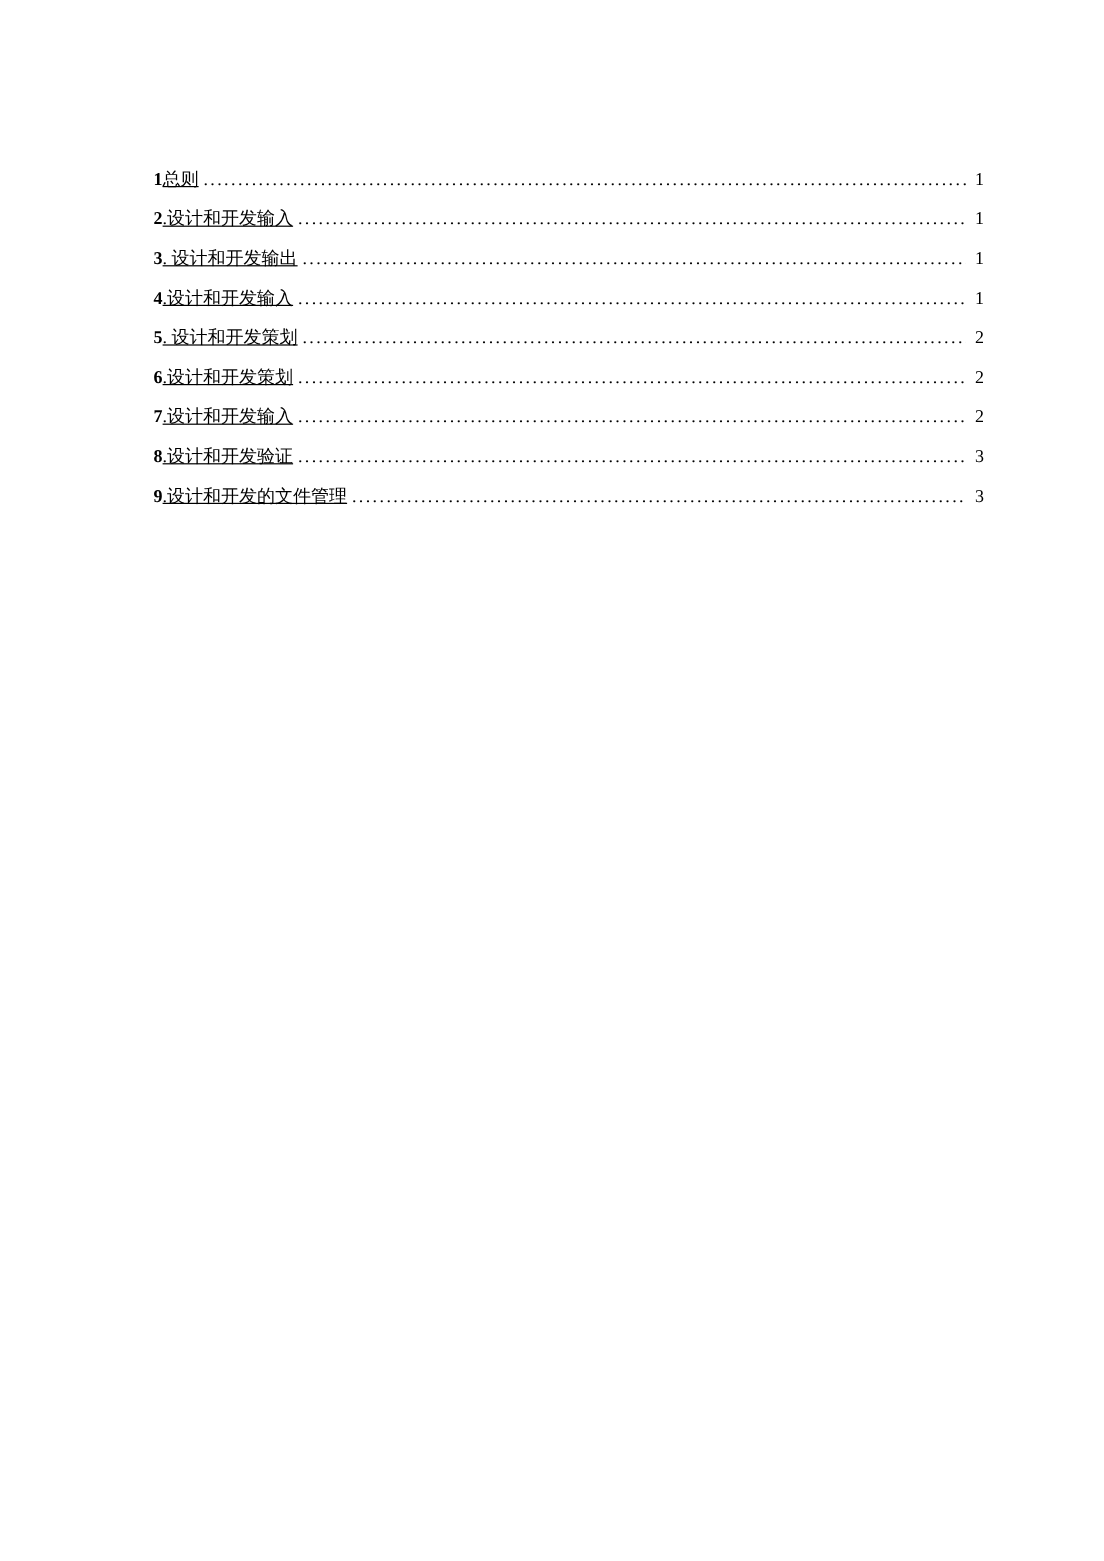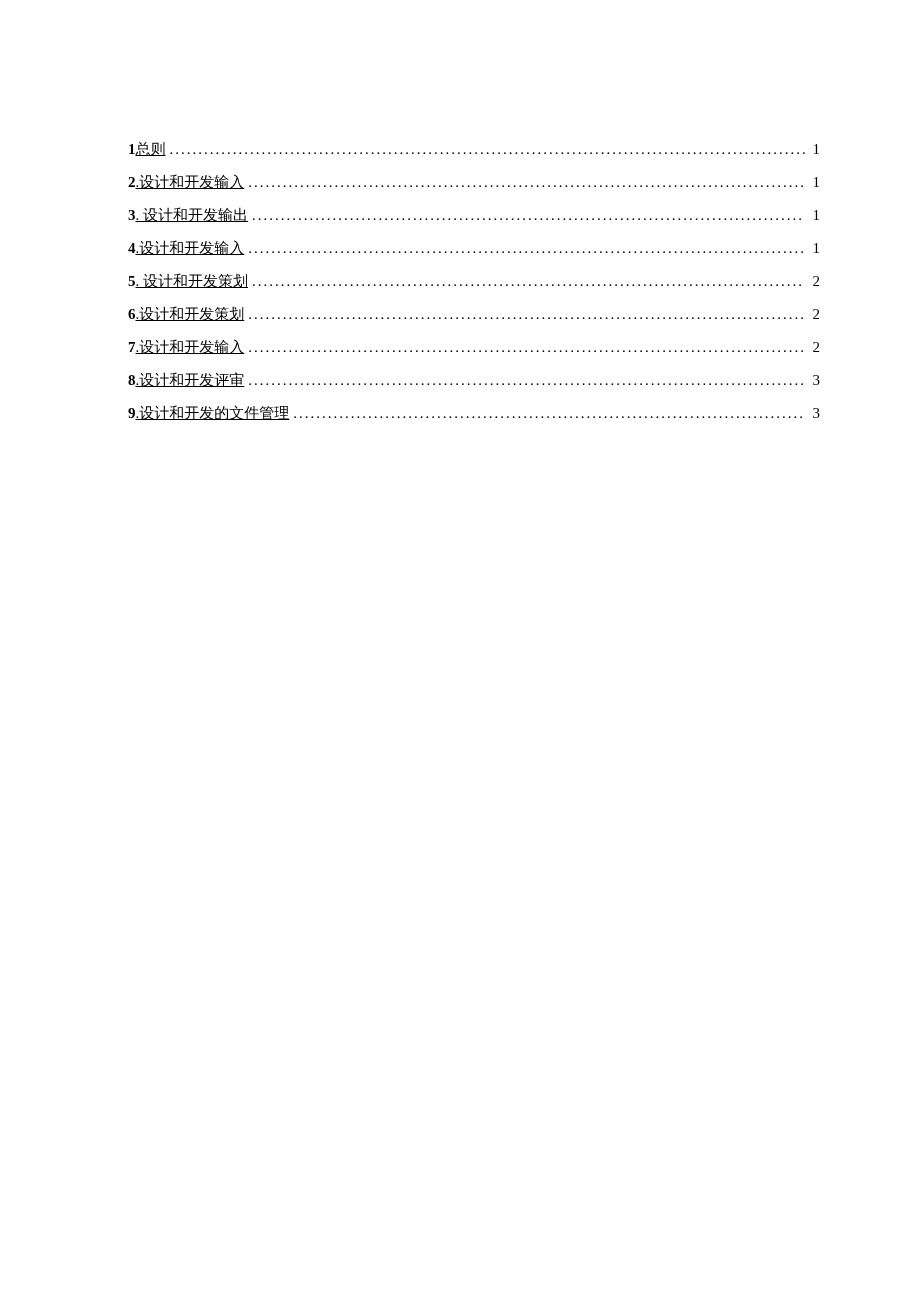--- a/index.html
+++ b/index.html
@@ -91,21 +91,21 @@
     <span class="toc-page">2</span>
   </div>
   <div class="toc-entry">
     <span class="toc-number">7</span>
     <span class="toc-title">  .设计和开发输入 </span>
     <span class="toc-dots"></span>
     <span class="toc-page">2</span>
   </div>
   <div class="toc-entry">
     <span class="toc-number">8</span>
-    <span class="toc-title">  .设计和开发评审 </span>
+    <span class="toc-title">  .设计和开发验证 </span>
     <span class="toc-dots"></span>
     <span class="toc-page">3</span>
   </div>
   <div class="toc-entry">
     <span class="toc-number">9</span>
     <span class="toc-title">  .设计和开发的文件管理 </span>
     <span class="toc-dots"></span>
     <span class="toc-page">3</span>
   </div>
 </div>

